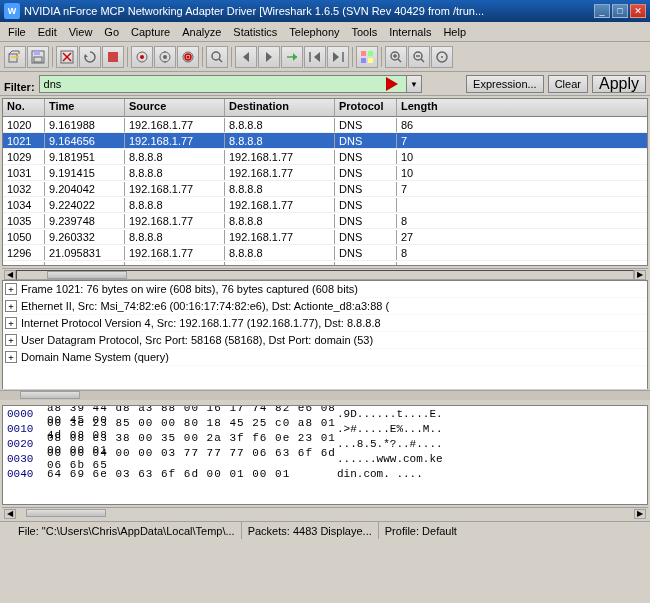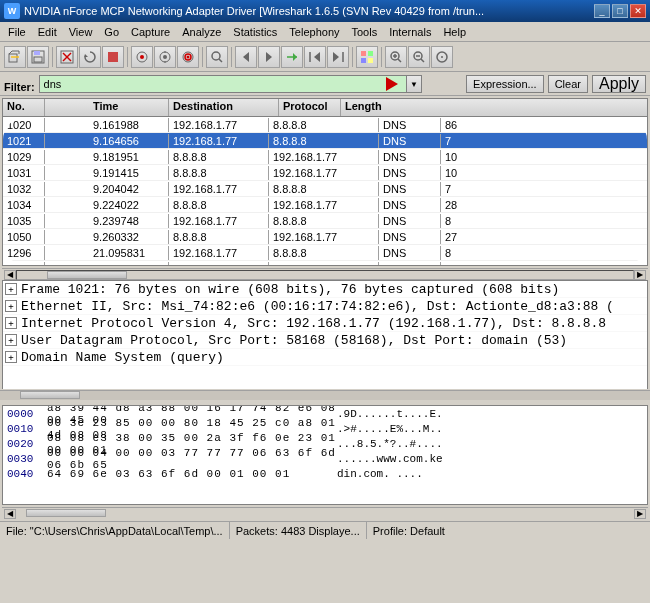--- a/index.html
+++ b/index.html
@@ -184,27 +184,27 @@
     }
     .packet-list-header {
       display: flex;
       background: linear-gradient(to bottom, #e8e8e8, #d0d0d0);
       border-bottom: 1px solid #808080;
       height: 18px;
       font-size: 11px;
       font-weight: bold;
     }
     .col-no { width: 42px; min-width: 42px; padding: 1px 4px; border-right: 1px solid #a0a0a0; }
-    .col-time { width: 80px; min-width: 80px; padding: 1px 4px; border-right: 1px solid #a0a0a0; margin-left: 44px; }
+    .col-time { width: 80px; min-width: 80px; padding: 1px 4px; border-right: 1px solid #a0a0a0; }
     .col-src { width: 100px; min-width: 100px; padding: 1px 4px; border-right: 1px solid #a0a0a0; }
     .col-dst { width: 110px; min-width: 110px; padding: 1px 4px; border-right: 1px solid #a0a0a0; }
     .col-proto { width: 62px; min-width: 62px; padding: 1px 4px; border-right: 1px solid #a0a0a0; }
     .col-len { flex: 1; padding: 1px 4px; }
 
-    .packet-rows { overflow-y: auto; height: 148px; border-radius: 23px; }
+    .packet-rows { overflow-y: auto; height: 148px; }
     .packet-row {
       display: flex;
       height: 16px;
       font-size: 11px;
       border-bottom: 1px solid #f0f0f0;
       align-items: center;
     }
     .packet-row.selected { background: #316ac5; color: white; }
     .packet-row.selected .col-no,
     .packet-row.selected .col-time,
@@ -263,21 +263,21 @@
       border: 1px solid #808080;
       background: white;
       display: flex;
       align-items: center;
       justify-content: center;
       font-size: 9px;
       margin-right: 4px;
       cursor: pointer;
       flex-shrink: 0;
     }
-    .detail-text { font-size: 13px; font-family: Liberation Mono, monospace; }
+    .detail-text { font-size: 11px; font-family: Liberation Sans, sans-serif; }
 
     
     .hex-dump {
       background: white;
       border: 1px solid #808080;
       margin: 8px 2px 2px 2px;
       height: 100px;
       overflow-y: auto;
       font-family: 'Courier New', monospace;
       font-size: 11px;
@@ -291,21 +291,21 @@
     .hex-offset { color: #000080; width: 40px; }
     .hex-bytes { width: 290px; color: #000; letter-spacing: 1px; }
     .hex-ascii { color: #000; }
 
     
     .statusbar {
       background: #d4d0c8;
       height: 18px;
       display: flex;
       align-items: center;
-      padding: 0 0;
+      padding: 0 12px;
       border-top: 1px solid #a0a0a0;
       font-size: 11px;
       gap: 0;
     }
     .status-section {
       padding: 0 6px;
       border-right: 1px solid #a0a0a0;
       height: 100%;
       display: flex;
       align-items: center;
@@ -496,20 +496,21 @@
   </div>
   <div class="expression-btn">Expression...</div>
   <div class="filter-clear-btn">Clear</div>
   <div class="filter-apply-btn">Apply</div>
 </div>
 
 <div class="packet-list-container">
   <div class="packet-list-header">
     <div class="col-no">No.</div>
     <div class="col-time">Time</div>
+    <div class="col-src">Source</div>
     <div class="col-dst">Destination</div>
     <div class="col-proto">Protocol</div>
     <div class="col-len">Length</div>
   </div>
   <div class="packet-rows" id="packet-rows">
 
   <div class="packet-row">
     <div class="col-no">1020</div>
     <div class="col-time">9.161988</div>
     <div class="col-src">192.168.1.77</div>
@@ -548,21 +549,20 @@
     <div class="col-dst">8.8.8.8</div>
     <div class="col-proto">DNS</div>
     <div class="col-len">7</div>
   </div>
       <div class="packet-row">
     <div class="col-no">1034</div>
     <div class="col-time">9.224022</div>
     <div class="col-src">8.8.8.8</div>
     <div class="col-dst">192.168.1.77</div>
     <div class="col-proto">DNS</div>
-    <div class="col-len">28</div>
   </div>
       <div class="packet-row">
     <div class="col-no">1035</div>
     <div class="col-time">9.239748</div>
     <div class="col-src">192.168.1.77</div>
     <div class="col-dst">8.8.8.8</div>
     <div class="col-proto">DNS</div>
     <div class="col-len">8</div>
   </div>
       <div class="packet-row">

